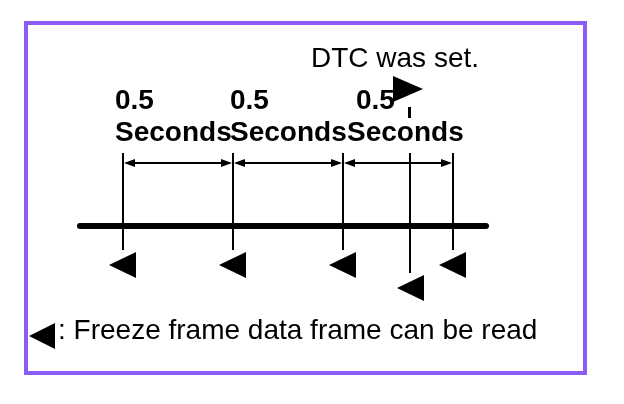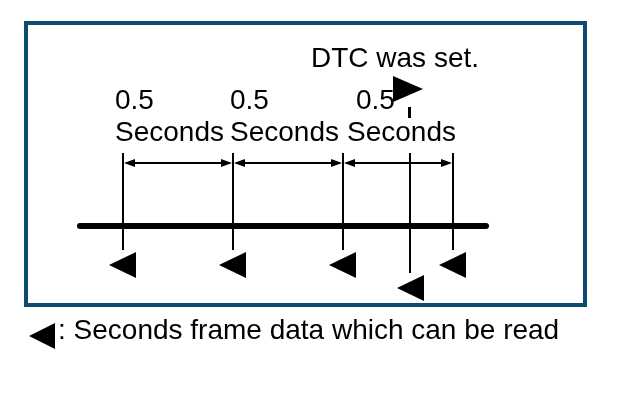--- a/index.html
+++ b/index.html
@@ -10,37 +10,37 @@
     background: #ffffff;
     font-family: "Liberation Sans", sans-serif;
     color: #000000;
     overflow: hidden;
   }
   .frame {
     position: absolute;
     left: 24px;
     top: 21px;
     width: 563px;
-    height: 286px;
-    border: 4px solid #0c4a6e;
+    height: 354px;
+    border: 4px solid #8b5cf6;
     box-sizing: border-box;
     background: #ffffff;
   }
   .frame > div, .frame > span { position: absolute; }
 
   .txt {
     font-size: 28px;
     line-height: 32px;
     white-space: nowrap;
     color: #000000;
   }
 
   .dtc-label { left: 283px; top: 17px; }
 
-  .interval { top: 59px; }
+  .interval { top: 59px; font-weight: bold; }
   .interval .val, .interval .unit { font-size: 28px; line-height: 32px; white-space: nowrap; }
   .iv1 { left: 87px; }
   .iv2 { left: 202px; }
   .iv3 { left: 319px; }
   .iv3 .val { padding-left: 9px; }
 
   
   .dtc-marker {
     left: 365px; top: 51px;
     width: 0; height: 0;
@@ -153,16 +153,16 @@
 
   <div class="timeline"></div>
 
   <div class="ff-marker m1"></div>
   <div class="ff-marker m2"></div>
   <div class="ff-marker m3"></div>
   <div class="ff-marker m4"></div>
   <div class="ff-marker m5"></div>
 
   <div class="legend-marker"></div>
-  <div class="txt legend-text">: Seconds frame data which can be read</div>
+  <div class="txt legend-text">: Freeze frame data frame can be read</div>
 
 
 </div>
 
 </body></html>

